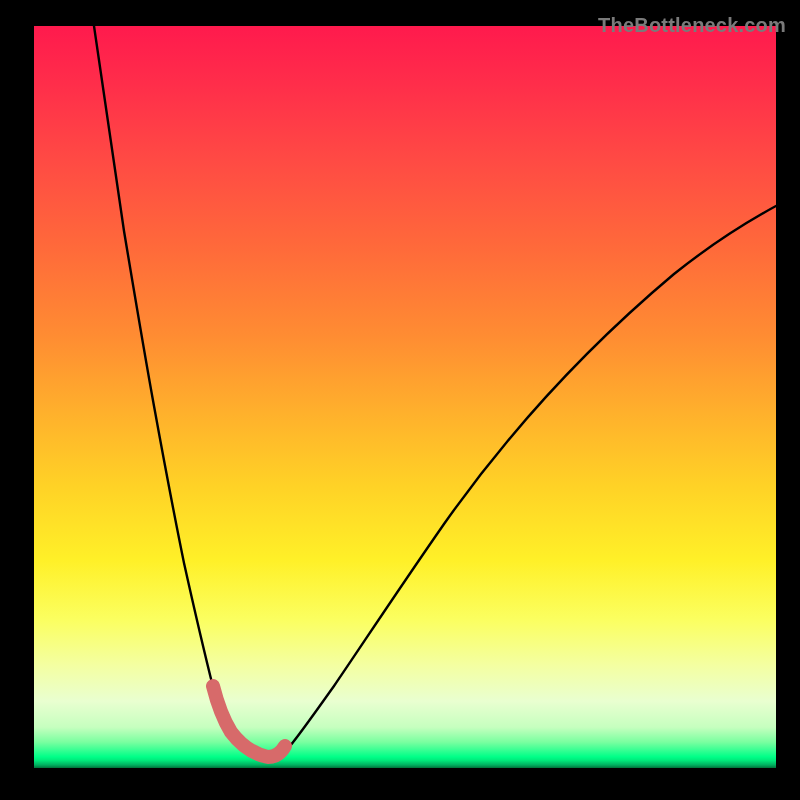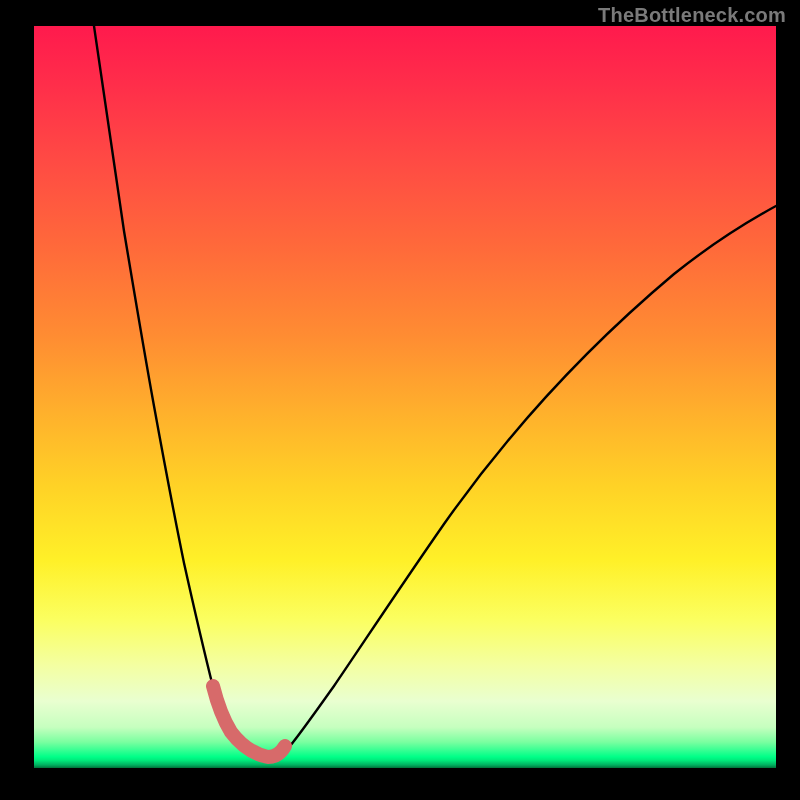--- a/index.html
+++ b/index.html
@@ -44,21 +44,21 @@
     );
   }
   svg.curve {
     position: absolute;
     inset: 0;
     width: 100%;
     height: 100%;
   }
   .watermark {
     position: absolute;
-    top: 4px;
+    top: 14px;
     right: 14px;
     color: #7a7a7a;
     font-size: 20px;
     font-weight: 600;
     letter-spacing: 0.2px;
   }
 </style>
 </head>
 <body>
 

